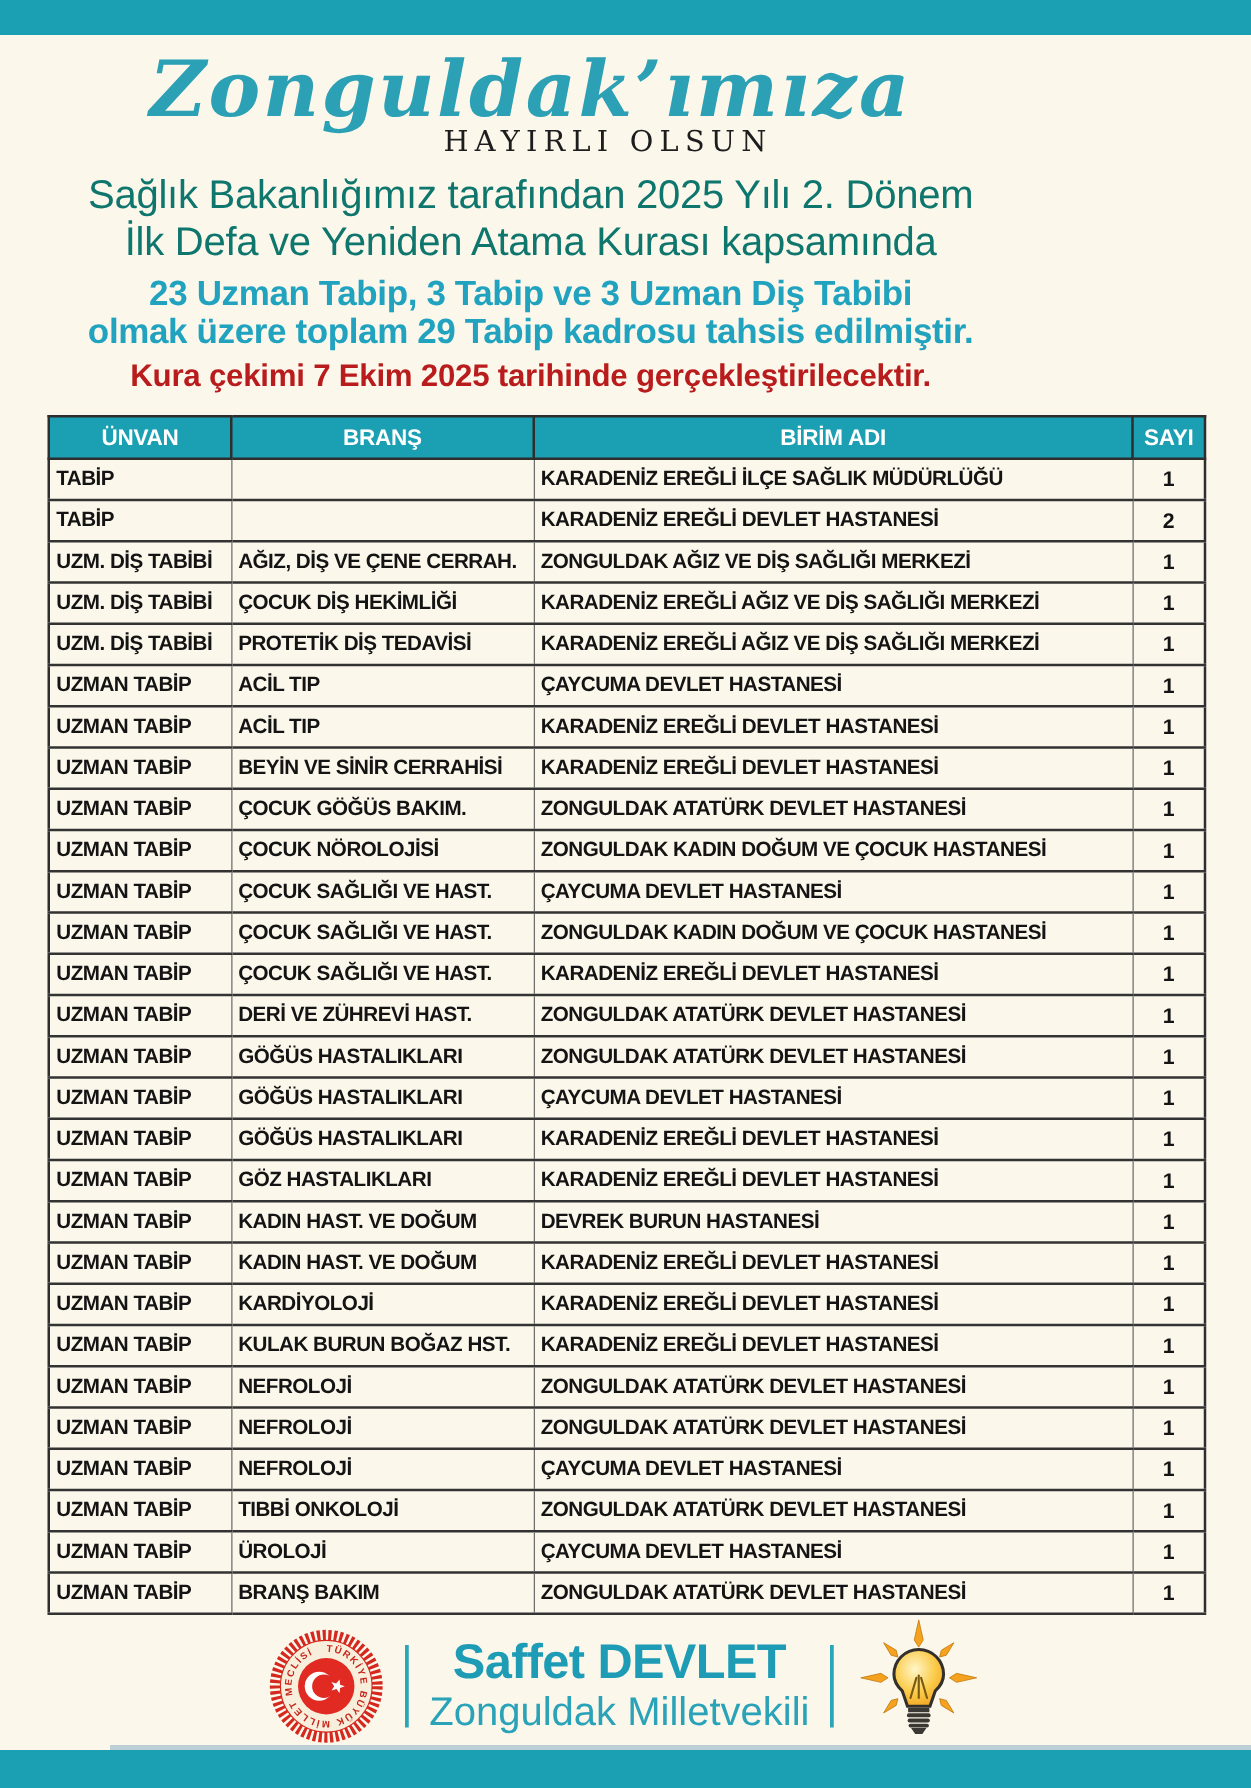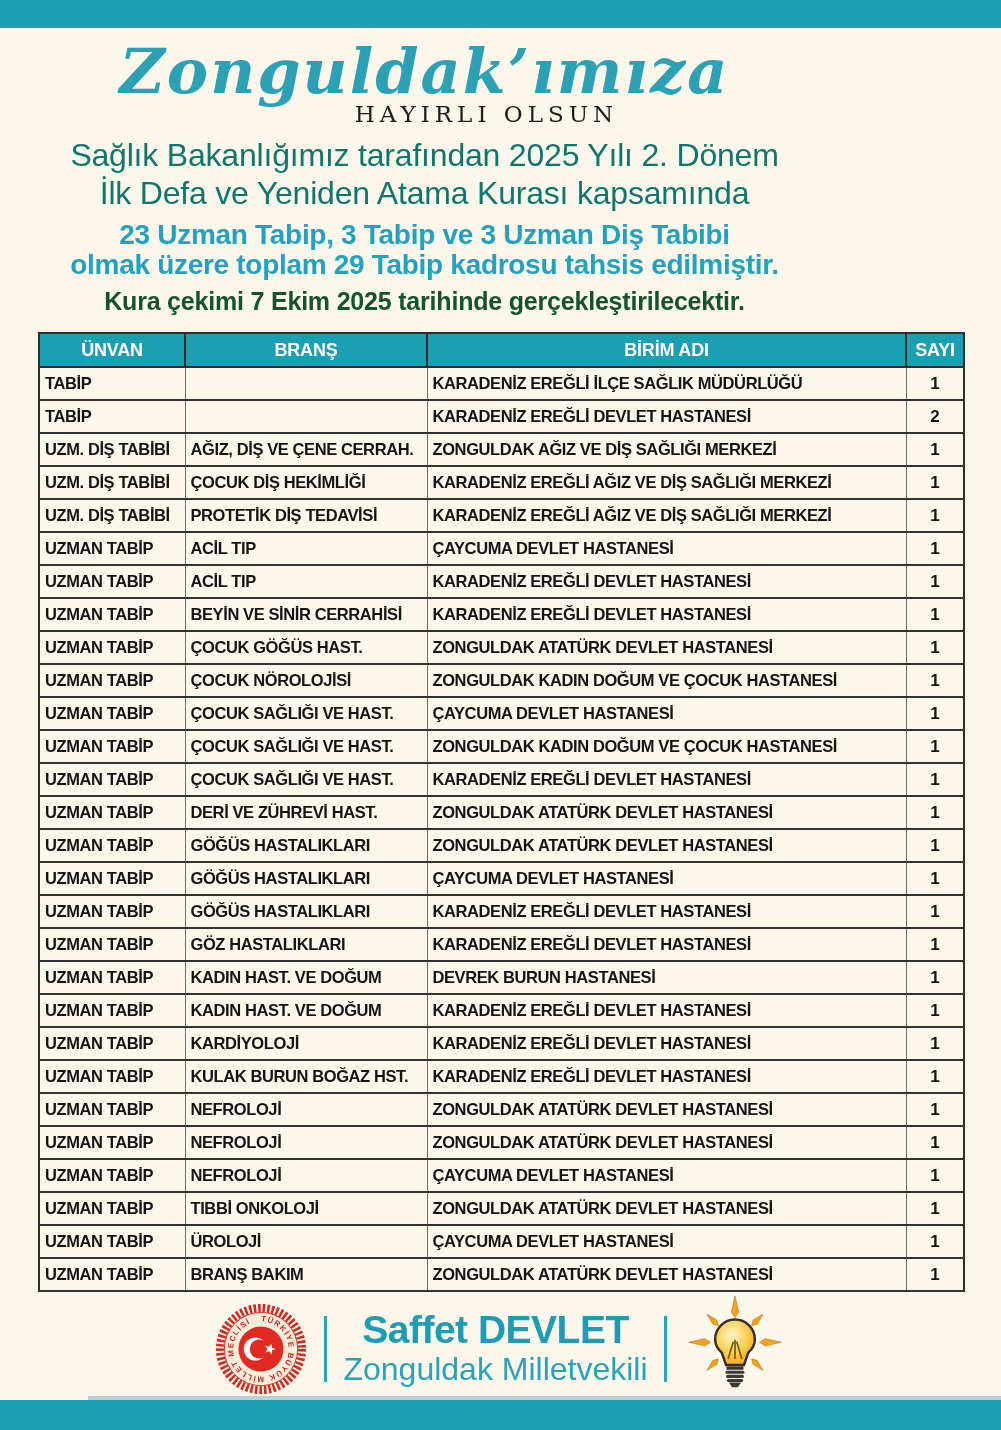--- a/index.html
+++ b/index.html
@@ -23,21 +23,21 @@
     font-family:"DejaVu Serif", serif;font-size:23px;color:#1d1d1d;
     letter-spacing:5px;margin-top:-6px;transform:translateX(62px);
   }
   .intro{
     font-size:32px;color:#0f766e;line-height:1.17;margin-top:10px;letter-spacing:-0.2px;
   }
   .highlight{
     font-size:28px;font-weight:bold;color:#21A3BF;line-height:1.07;margin-top:8px;letter-spacing:-0.3px;
   }
   .date-line{
-    font-size:25px;font-weight:bold;color:#14532d;margin-top:7px;letter-spacing:-0.2px;
+    font-size:25px;font-weight:bold;color:#b91c1c;margin-top:7px;letter-spacing:-0.2px;
   }
 
   .table-wrap{position:absolute;top:332px;left:38px;width:925px;border-radius:32px;}
   table{border-collapse:collapse;width:100%;table-layout:fixed;}
   col.c1{width:146px;} col.c2{width:242px;} col.c3{width:479px;} col.c4{width:58px;}
   th{
     background:#1B9FB3;color:#ffffff;font-size:18px;font-weight:bold;
     height:30px;border:2px solid #2E2E2E;text-align:center;letter-spacing:-0.2px;
   }
   td{
@@ -139,21 +139,21 @@
           <td class="c-sayi">1</td>
         </tr>
         <tr>
           <td>UZMAN TABİP</td>
           <td>BEYİN VE SİNİR CERRAHİSİ</td>
           <td>KARADENİZ EREĞLİ DEVLET HASTANESİ</td>
           <td class="c-sayi">1</td>
         </tr>
         <tr>
           <td>UZMAN TABİP</td>
-          <td>ÇOCUK GÖĞÜS HAST.</td>
+          <td>ÇOCUK GÖĞÜS BAKIM.</td>
           <td>ZONGULDAK ATATÜRK DEVLET HASTANESİ</td>
           <td class="c-sayi">1</td>
         </tr>
         <tr>
           <td>UZMAN TABİP</td>
           <td>ÇOCUK NÖROLOJİSİ</td>
           <td>ZONGULDAK KADIN DOĞUM VE ÇOCUK HASTANESİ</td>
           <td class="c-sayi">1</td>
         </tr>
         <tr>

